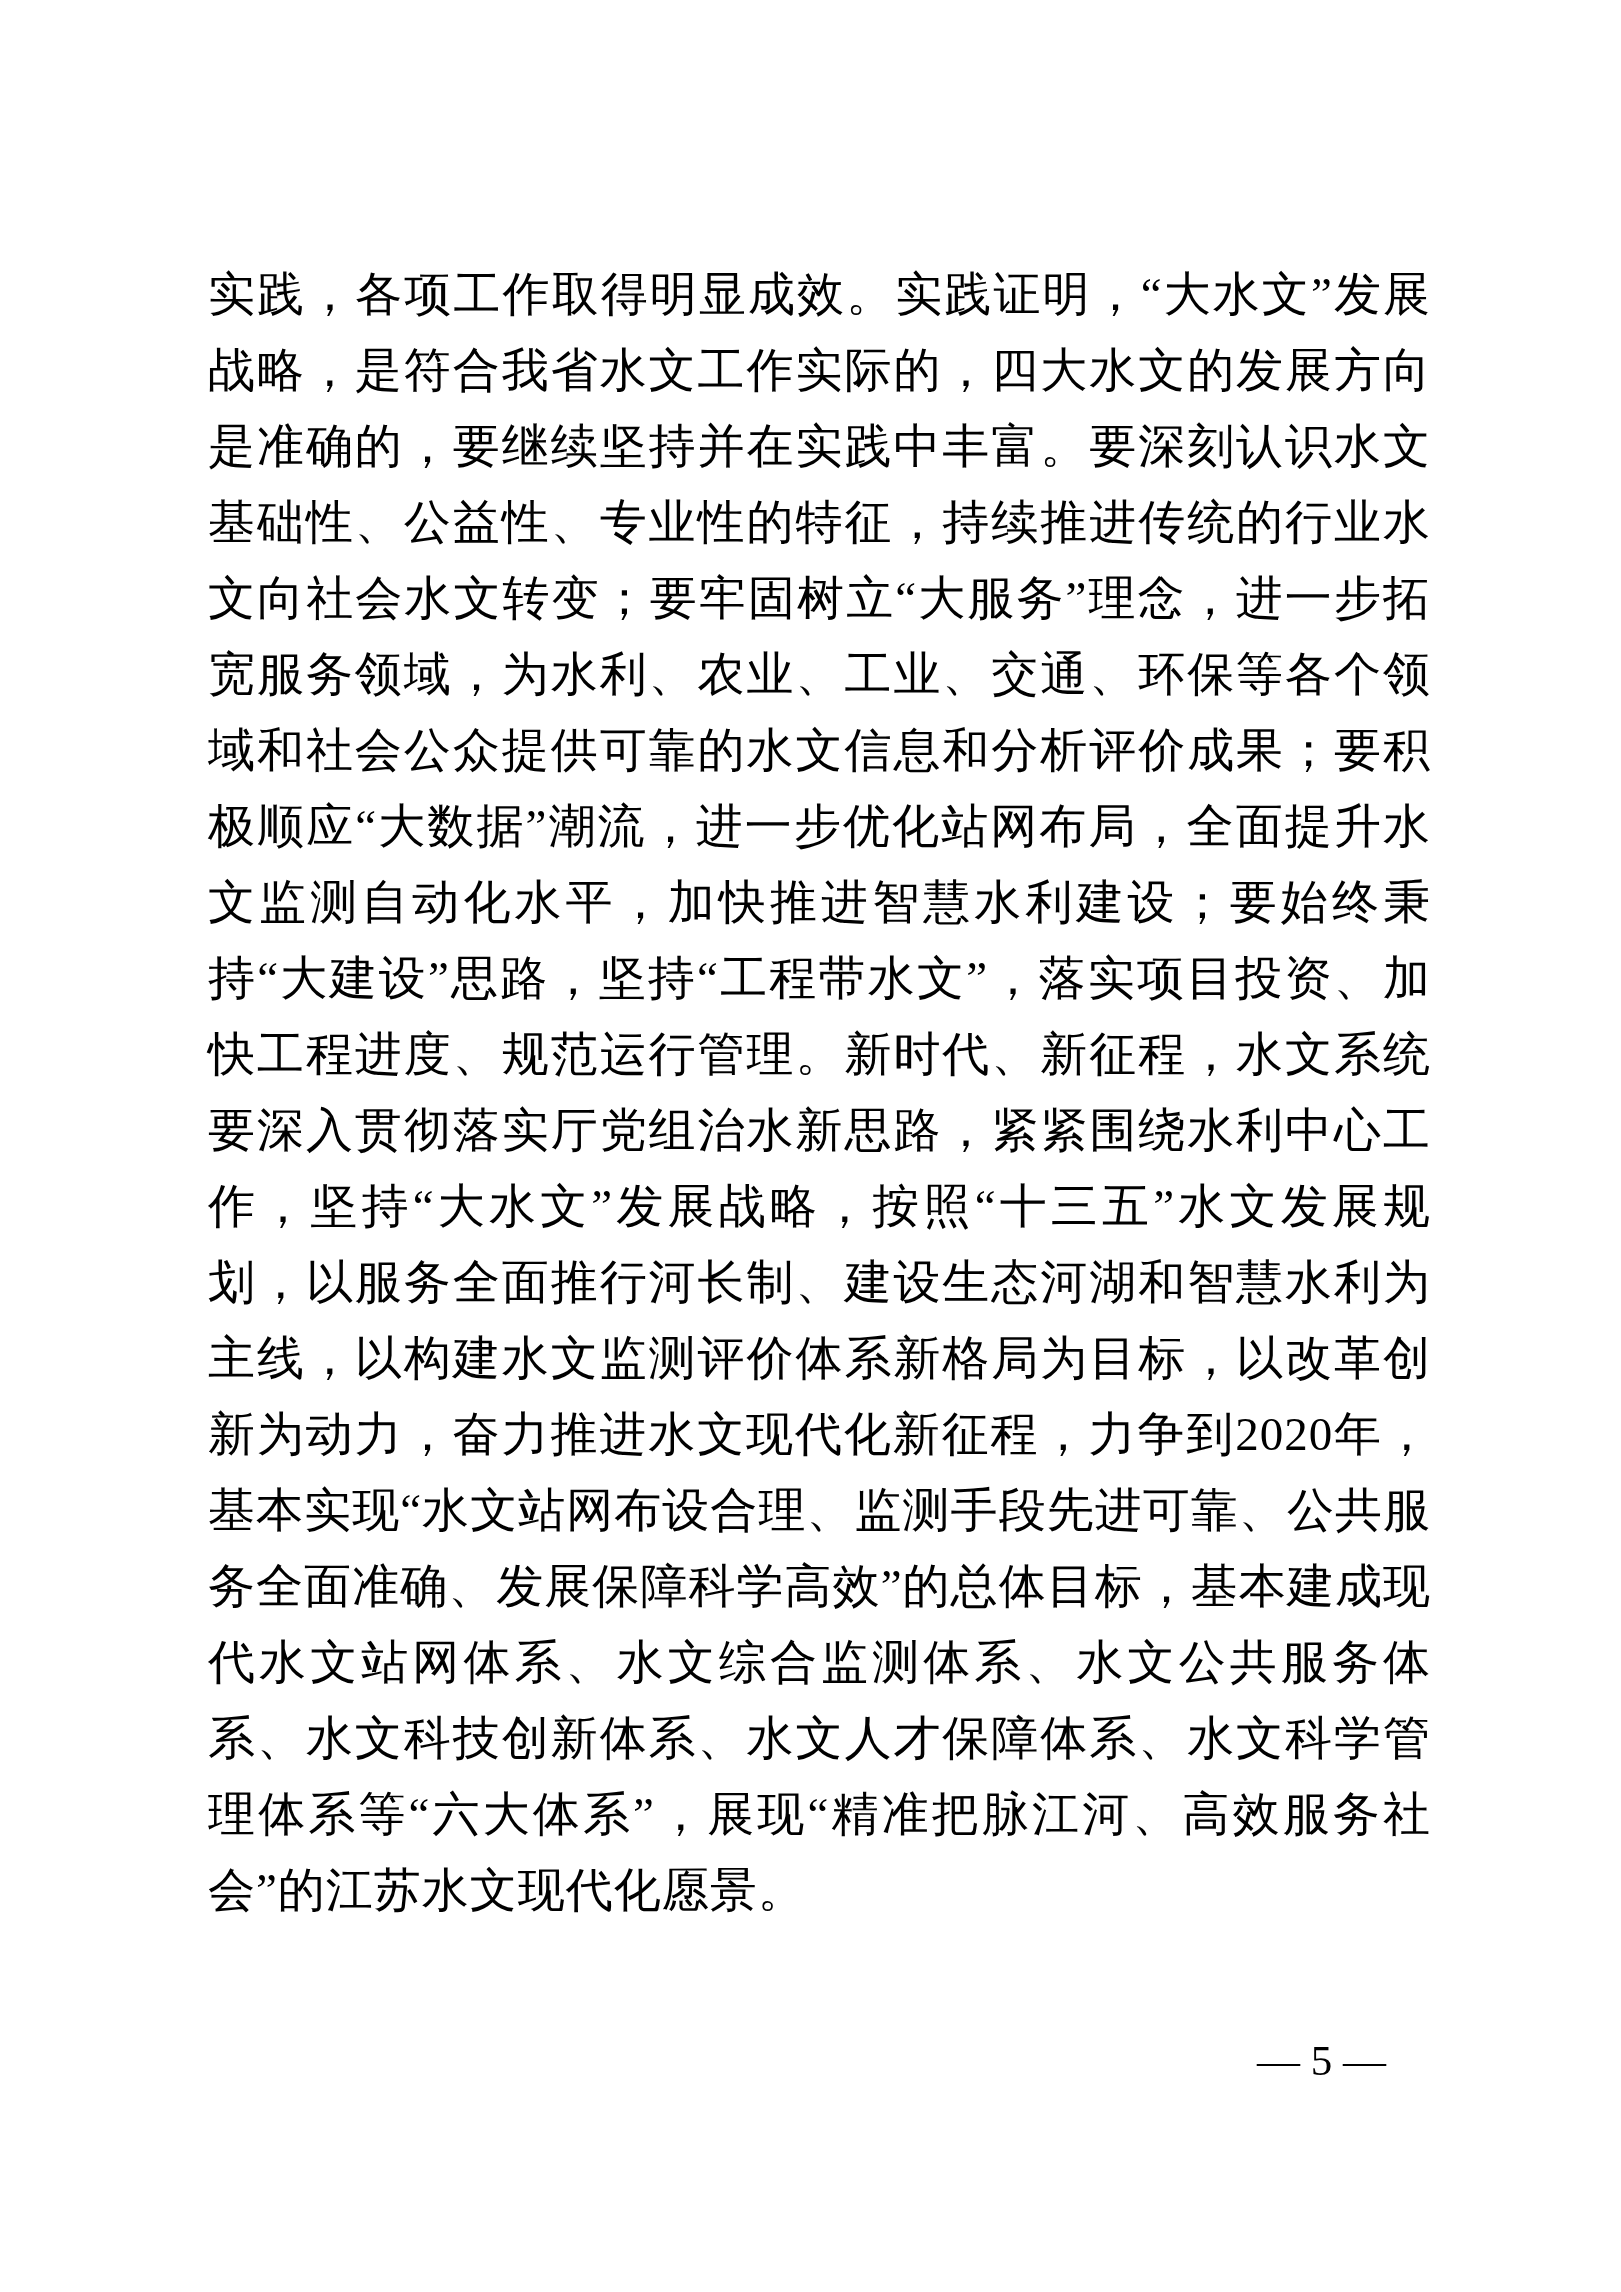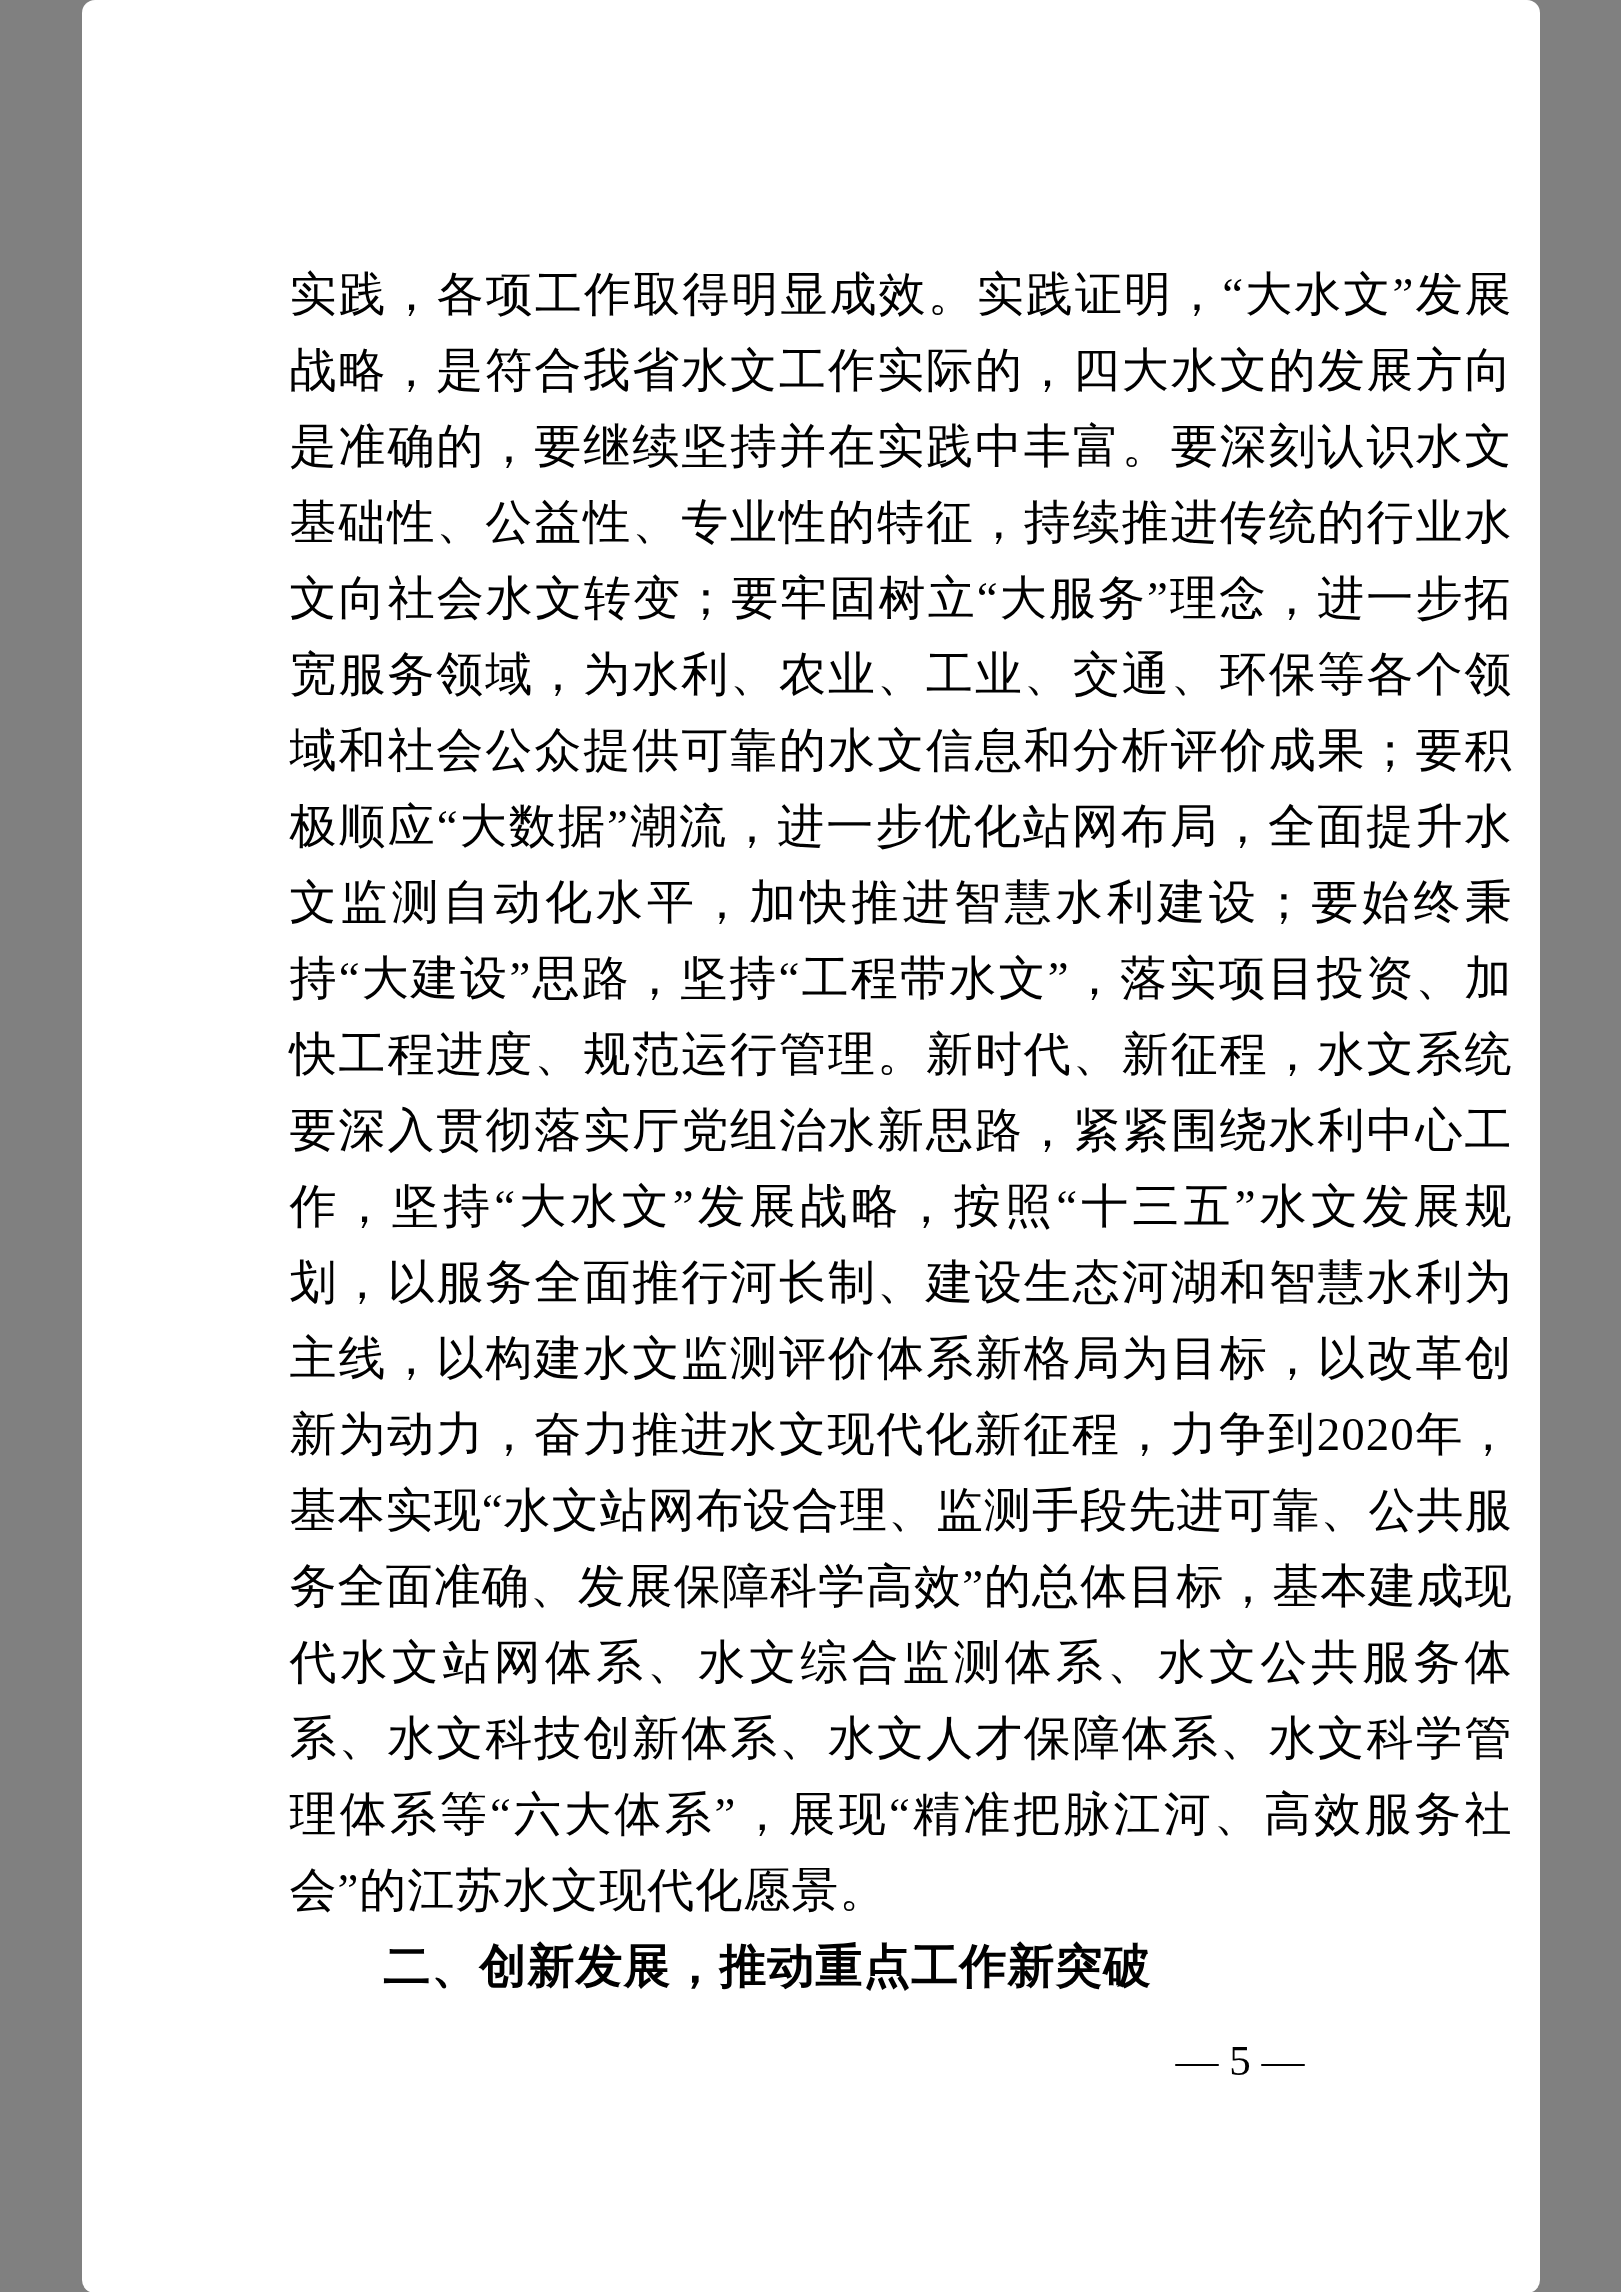--- a/index.html
+++ b/index.html
@@ -2,28 +2,27 @@
 <html><head>
 <meta charset="utf-8">
 <style>
   html, body {
     margin: 0;
     padding: 0;
     background: #808080;
   }
   .page {
     position: relative;
-    width: 1458px;
+    width: 1621px;
     height: 2293px;
     margin: 0 auto;
     background: #ffffff;
     color: #000000;
     font-family: "Liberation Serif", serif;
     overflow: hidden;
-    border-radius: 13px;
   }
   .content {
     position: absolute;
     top: 256px;
     left: 208px;
     width: 1223px;
   }
   .para {
     margin: 0;
     font-size: 47px;
@@ -53,17 +52,16 @@
     line-height: 59px;
     white-space: pre;
   }
 </style>
 </head>
 <body>
 
 <div class="page">
   <div class="content">
     <p class="para">实践，各项工作取得明显成效。实践证明，“大水文”发展战略，是符合我省水文工作实际的，四大水文的发展方向是准确的，要继续坚持并在实践中丰富。要深刻认识水文基础性、公益性、专业性的特征，持续推进传统的行业水文向社会水文转变；要牢固树立“大服务”理念，进一步拓宽服务领域，为水利、农业、工业、交通、环保等各个领域和社会公众提供可靠的水文信息和分析评价成果；要积极顺应“大数据”潮流，进一步优化站网布局，全面提升水文监测自动化水平，加快推进智慧水利建设；要始终秉持“大建设”思路，坚持“工程带水文”，落实项目投资、加快工程进度、规范运行管理。新时代、新征程，水文系统要深入贯彻落实厅党组治水新思路，紧紧围绕水利中心工作，坚持“大水文”发展战略，按照“十三五”水文发展规划，以服务全面推行河长制、建设生态河湖和智慧水利为主线，以构建水文监测评价体系新格局为目标，以改革创新为动力，奋力推进水文现代化新征程，力争到2020年，基本实现“水文站网布设合理、监测手段先进可靠、公共服务全面准确、发展保障科学高效”的总体目标，基本建成现代水文站网体系、水文综合监测体系、水文公共服务体系、水文科技创新体系、水文人才保障体系、水文科学管理体系等“六大体系”，展现“精准把脉江河、高效服务社会”的江苏水文现代化愿景。</p>
-    <h2 class="heading">二、创新发展，推动重点工作新突破</h2>
   </div>
   <div class="page-number">— 5 —</div>
 </div>
 
 
 </body></html>

